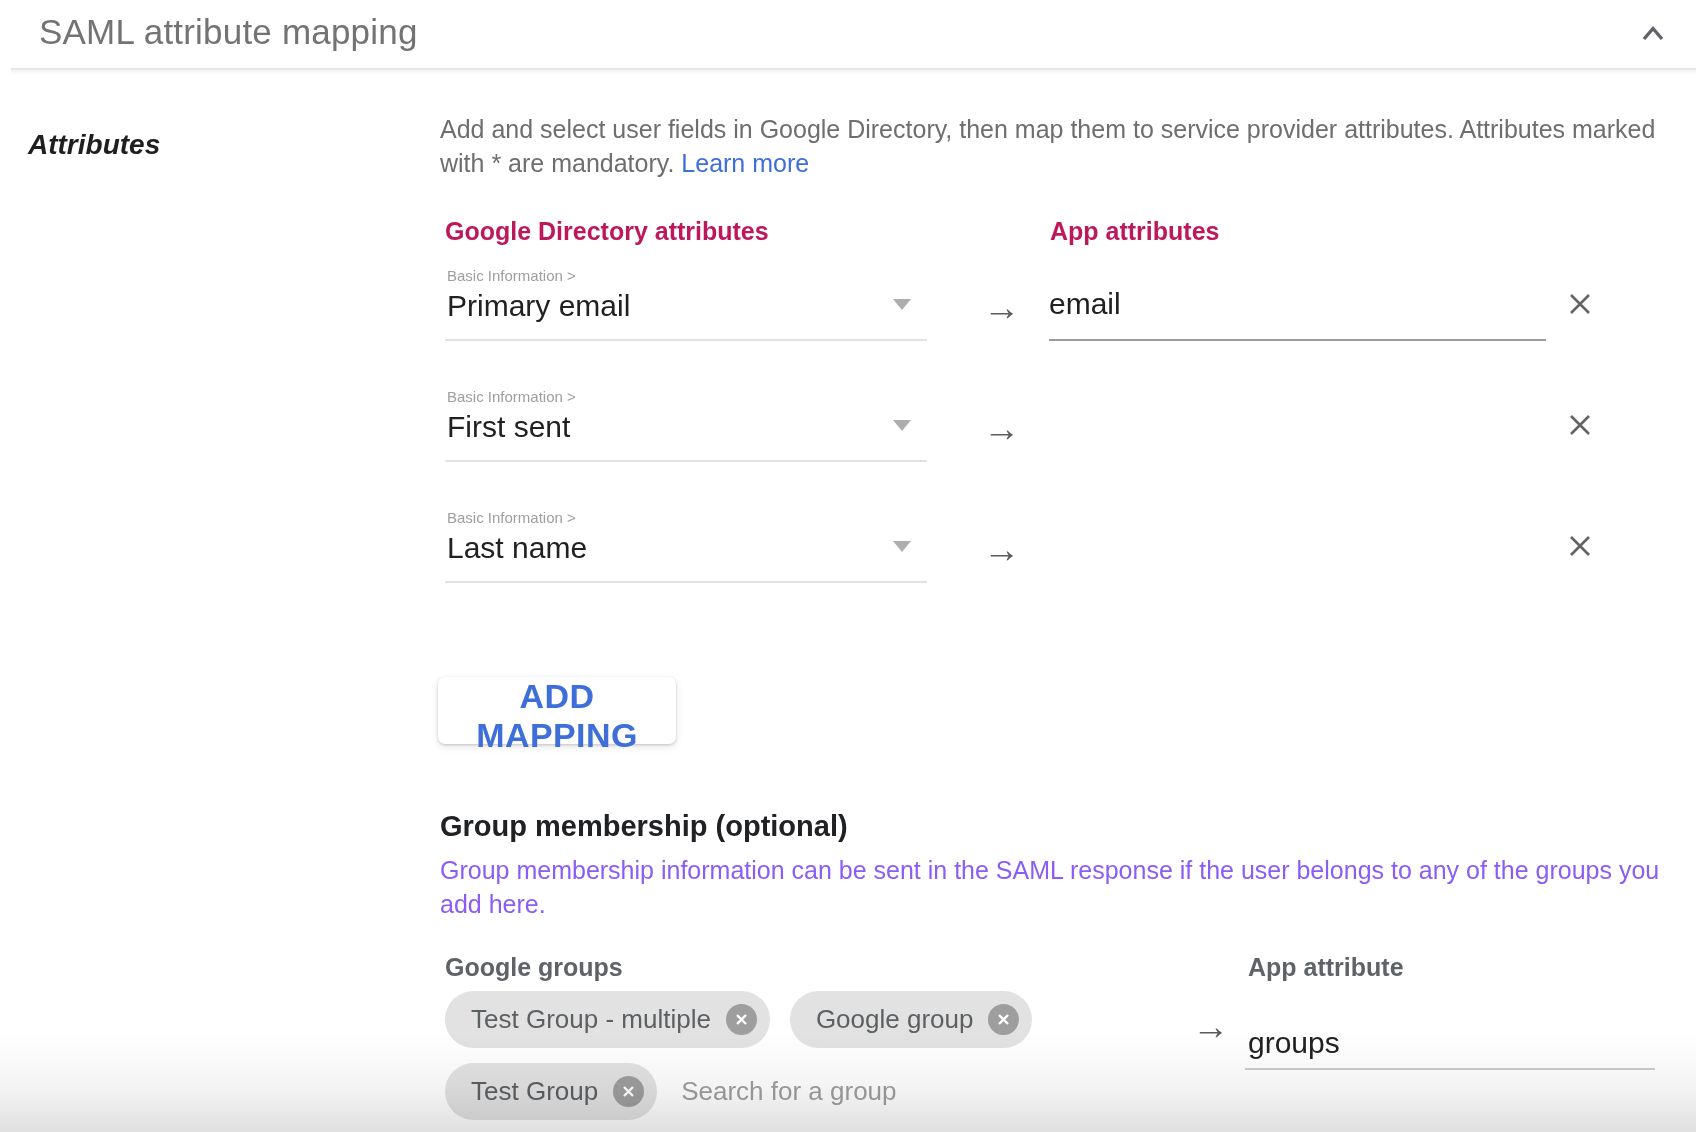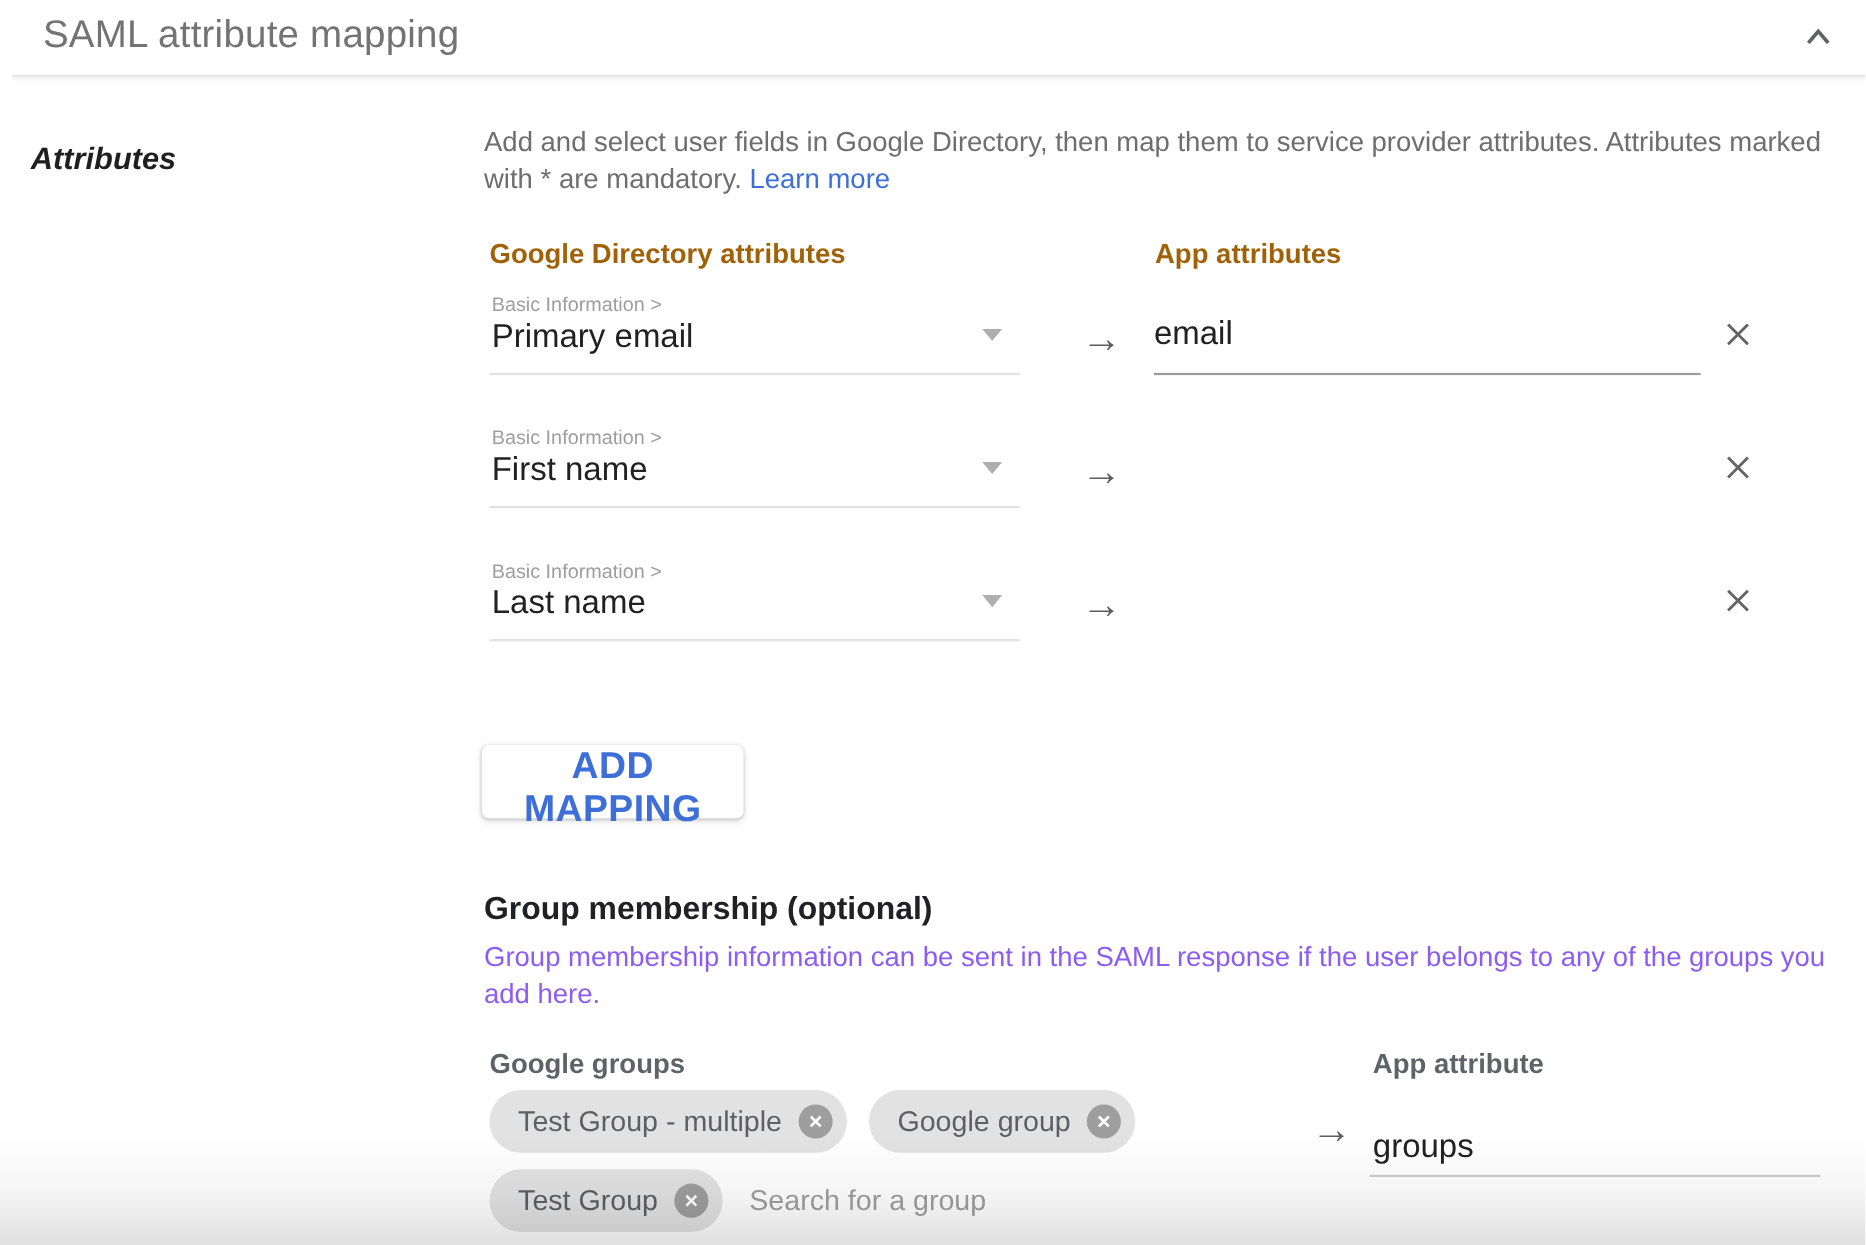--- a/index.html
+++ b/index.html
@@ -44,33 +44,33 @@
   }
 
   
   .description {
     position:absolute; left:440px; top:112px; width:1250px;
     font-size:25px; line-height:34px; color:#6e6e6e;
   }
   .link { color:#3e6fd8; text-decoration:none; cursor:pointer; }
 
   
-  .col-header { position:absolute; top:217px; font-size:25px; font-weight:700; color:#a16207; }
+  .col-header { position:absolute; top:217px; font-size:25px; font-weight:700; color:#be185d; }
   .col-header.left  { left:445px; }
   .col-header.right { left:1050px; }
 
   
   .map-row { position:absolute; left:445px; width:1160px; height:79px; }
   .row-0 { top:262px; } .row-1 { top:383px; } .row-2 { top:504px; }
 
   .dir-select {
     position:absolute; left:0; top:0; width:482px; height:79px;
     border-bottom:2px solid #e2e2e2; cursor:pointer;
   }
-  .dir-category { position:absolute; left:2px; top:5px;  font-size:18px; color:#9e9e9e; }
+  .dir-category { position:absolute; left:2px; top:5px;  font-size:15px; color:#9e9e9e; }
   .dir-value    { position:absolute; left:2px; top:27px; font-size:30px;  color:#212121; }
   .dd-triangle {
     position:absolute; right:16px; top:37px; width:0; height:0;
     border-left:9px solid transparent; border-right:9px solid transparent;
     border-top:11px solid #aeaeae;
   }
 
   .map-arrow {
     position:absolute; left:538px; top:27px;
     font-size:37px; color:#5c5c5c; line-height:37px;
@@ -202,21 +202,21 @@
         <svg width="32" height="32" viewBox="0 0 32 32">
           <path d="M7 7 L25 25 M25 7 L7 25" stroke="#646464" stroke-width="2.6" fill="none"></path>
         </svg>
       </span>
     </button>
   </div>
 
   <div class="map-row row-1">
     <div class="dir-select">
       <div class="dir-category">Basic Information &gt;</div>
-      <div class="dir-value">First name</div>
+      <div class="dir-value">First sent</div>
       <div class="dd-triangle"></div>
     </div>
     <div class="map-arrow">→</div>
     <button class="delete-btn">
       <span>
         <svg width="32" height="32" viewBox="0 0 32 32">
           <path d="M7 7 L25 25 M25 7 L7 25" stroke="#646464" stroke-width="2.6" fill="none"></path>
         </svg>
       </span>
     </button>

